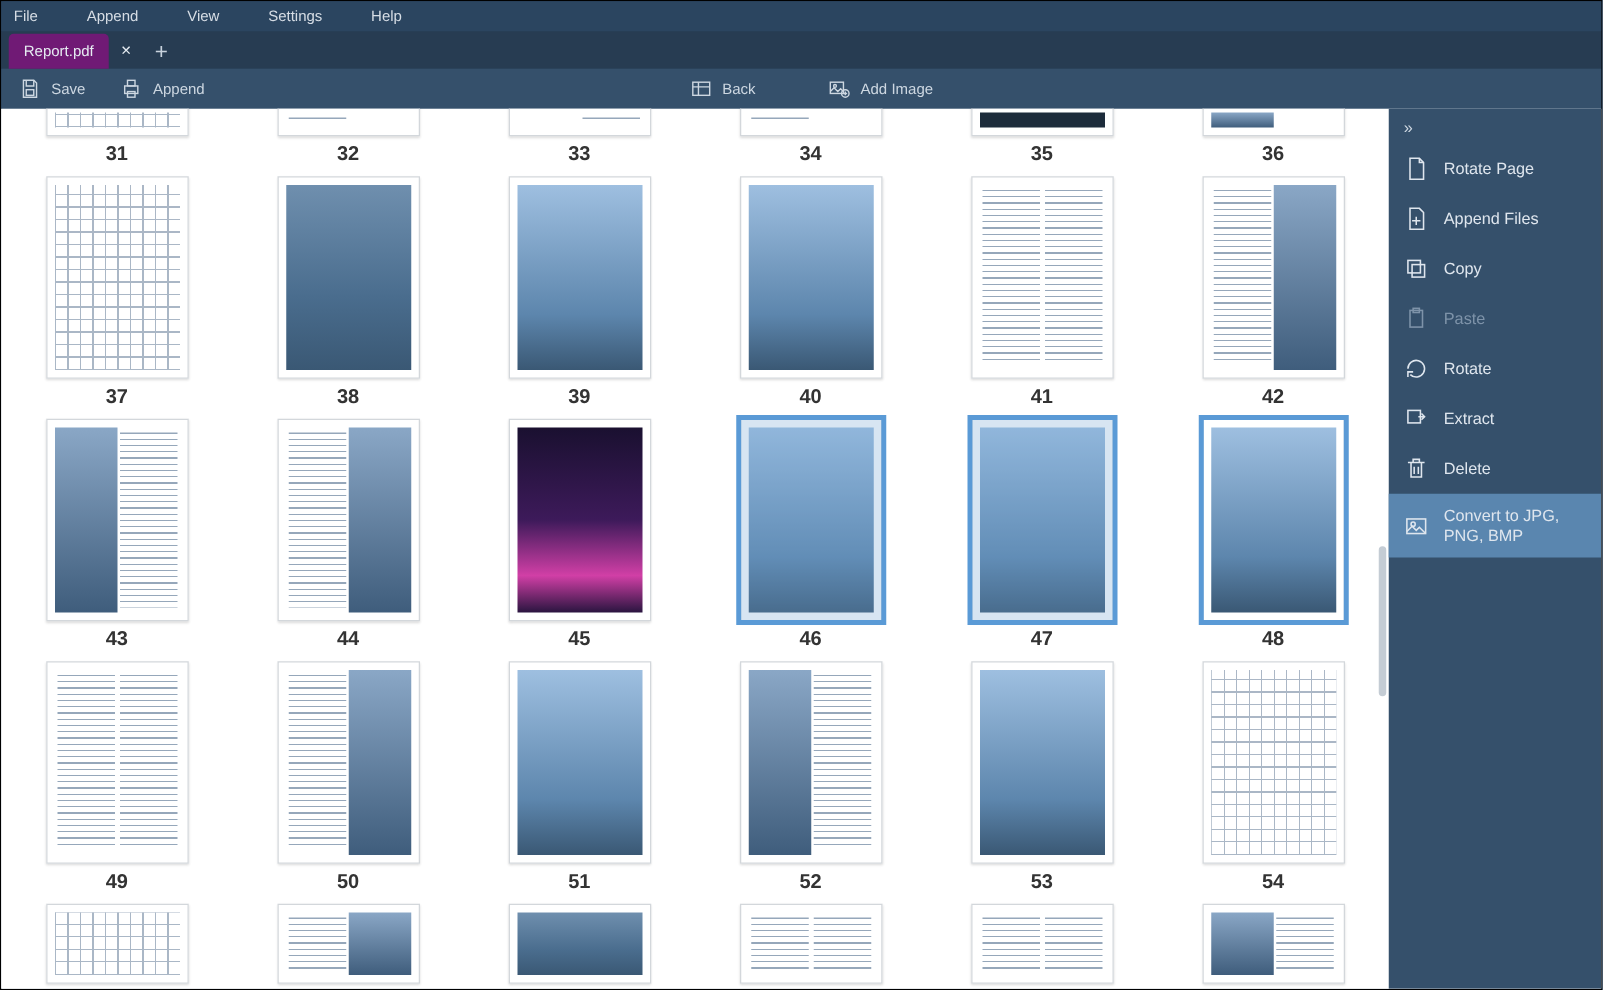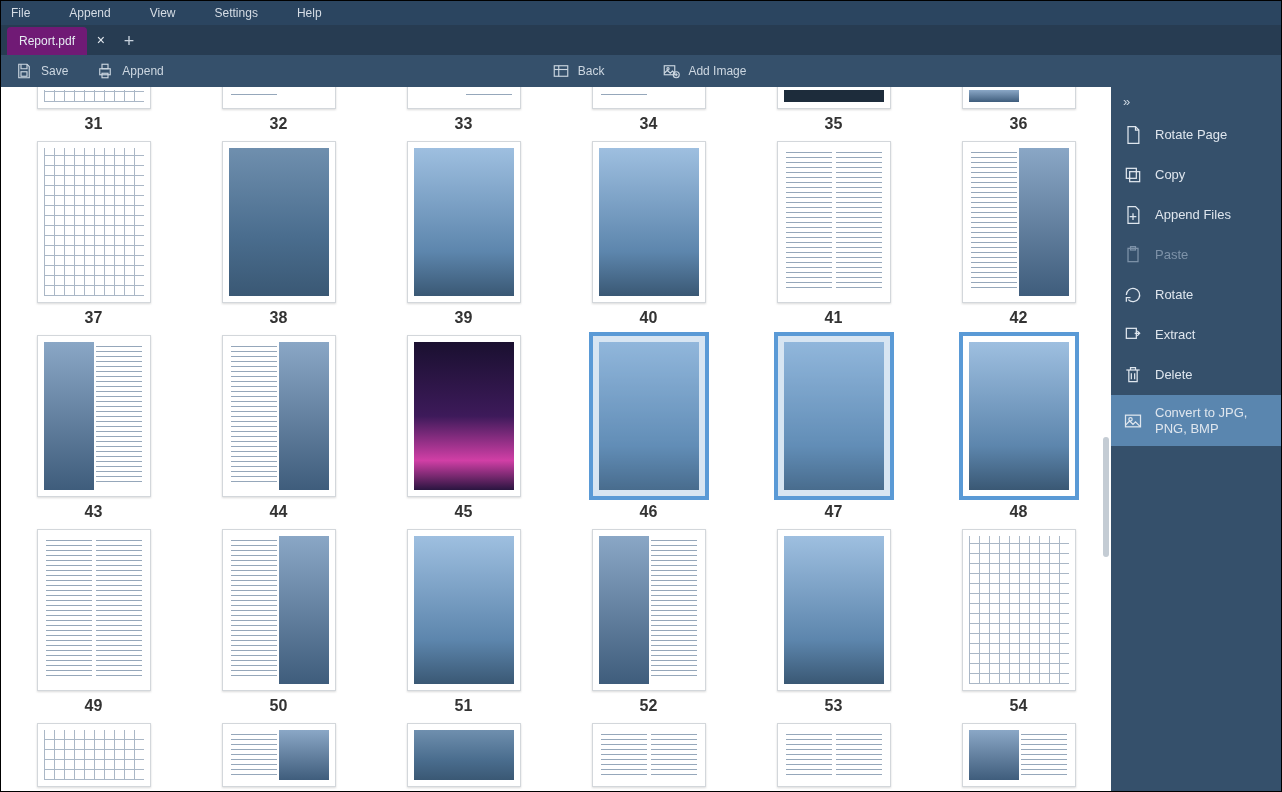--- a/index.html
+++ b/index.html
@@ -334,34 +334,34 @@
             <svg viewBox="0 0 24 24">
               <path d="M6 2h9l4 4v16H6z"></path>
               <path d="M15 2v4h4"></path>
             </svg>
           </span>
         <span>Rotate Page</span>
       </div>
       <div class="sb-item">
         <span class="sb-icon">
             <svg viewBox="0 0 24 24">
+              <path d="M6 2h9l4 4v16H6z"></path>
+              <path d="M12 10v8M8 14h8"></path>
+            </svg>
+          </span>
+        <span>Append Files</span>
+      </div>
+      <div class="sb-item">
+        <span class="sb-icon">
+            <svg viewBox="0 0 24 24">
               <rect x="8" y="8" width="12" height="12"></rect>
               <rect x="4" y="4" width="12" height="12"></rect>
             </svg>
           </span>
         <span>Copy</span>
-      </div>
-      <div class="sb-item">
-        <span class="sb-icon">
-            <svg viewBox="0 0 24 24">
-              <path d="M6 2h9l4 4v16H6z"></path>
-              <path d="M12 10v8M8 14h8"></path>
-            </svg>
-          </span>
-        <span>Append Files</span>
       </div>
       <div class="sb-item disabled">
         <span class="sb-icon">
             <svg viewBox="0 0 24 24">
               <rect x="6" y="4" width="12" height="16"></rect>
               <rect x="9" y="2" width="6" height="4"></rect>
             </svg>
           </span>
         <span>Paste</span>
       </div>

